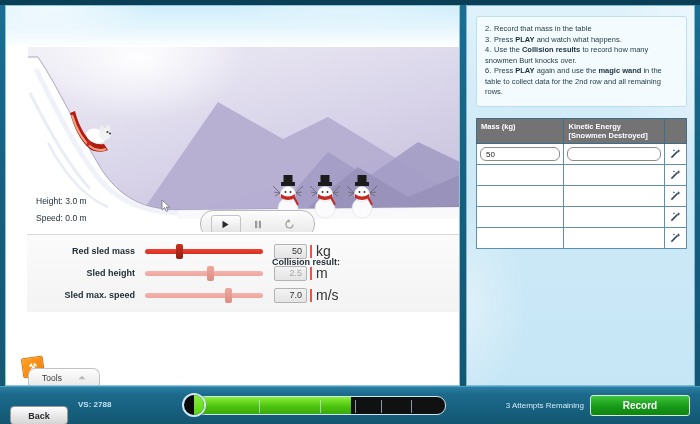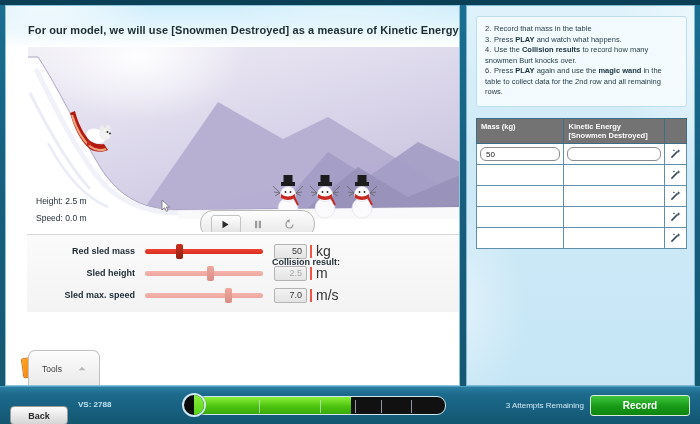--- a/index.html
+++ b/index.html
@@ -104,21 +104,21 @@
     padding-right:4px;
   }
   .valbox.dim{ color:#a8a8a8; }
   .unitbar{ width:2px; height:13px; background:#ee5544; margin-left:3px; }
   .unit{ margin-left:4px; font-size:14px; color:#333; }
   .collision-label{
     position:absolute; left:245px; top:22px; font-size:9px; font-weight:bold; color:#1d2b33;
   }
   
   .tools-tab{
-    position:absolute; left:22px; bottom:-1px; width:72px; height:36px;
+    position:absolute; left:22px; bottom:-1px; width:72px; height:18px;
     background:linear-gradient(180deg,#fdfdfd,#e9e9e9);
     border:1px solid #c2c2c2; border-bottom:none;
     border-radius:7px 7px 0 0;
     display:flex; align-items:center; justify-content:center; gap:16px;
   }
   .tools-label{ font-size:8.5px; color:#3a3a3a; }
   .tools-icon{
     position:absolute; left:16px; bottom:8px; width:22px; height:20px;
     background:linear-gradient(140deg,#ffa31f,#f07a10);
     border:1px solid #d9720d; border-radius:2px;
@@ -235,21 +235,20 @@
 </head>
 <body>
 
 <div id="app">
 
   <div class="top-strip"></div>
 
   <div class="left-panel">
 
     <div class="lp-header"></div>
-    <div class="lp-title">For our model, we will use [Snowmen Destroyed] as a measure of Kinetic Energy</div>
 
     <div class="stage">
       <div class="sky-glow"></div>
 
       <svg class="mtn" viewBox="0 0 432 185" preserveAspectRatio="none">
         <path d="M100 185 L190 55 L255 92 L300 70 L432 150 L432 185 Z" fill="#b5aed2" opacity="0.95"></path>
         <path d="M230 185 L300 105 L340 130 L390 95 L432 115 L432 185 Z" fill="#a39cc4" opacity="0.9"></path>
         <path d="M250 185 L330 120 L380 150 L432 128 L432 185 Z" fill="#9790b8" opacity="0.85"></path>
         <path d="M0 185 L432 158 L432 185 Z" fill="#8e88ad" opacity="0.55"></path>
       </svg>
@@ -317,21 +316,21 @@
             <circle cx="20.5" cy="23" r="0.9" fill="#222"></circle>
           <path d="M10 24 L3 17 M10 24 L4 23 M10 24 L5 27" stroke="#6a6a72" stroke-width="0.9" fill="none"></path>
           <path d="M26 24 L33 17 M26 24 L32 23 M26 24 L31 27" stroke="#6a6a72" stroke-width="0.9" fill="none"></path>
         </g>
       </svg>
 
       <svg class="cursor-arrow" width="10" height="14" viewBox="0 0 10 14">
         <path d="M1 1 L1 11 L3.6 8.6 L5.3 12.4 L7 11.6 L5.3 8 L8.6 8 Z" fill="#ffffff" stroke="#6d6d78" stroke-width="0.8"></path>
       </svg>
 
-      <div class="hud h1">Height: 2.5 m</div>
+      <div class="hud h1">Height: 3.0 m</div>
       <div class="hud h2">Speed: 0.0 m</div>
 
       <div class="transport">
         <div class="tbtn">
           <svg width="9" height="9" viewBox="0 0 9 9">
               <path d="M1.5 0.8 L7.6 4.5 L1.5 8.2 Z" fill="#2a2a2a"></path>
             </svg>
         </div>
         <div class="tbtn flat">
           <svg width="8" height="9" viewBox="0 0 8 9">

